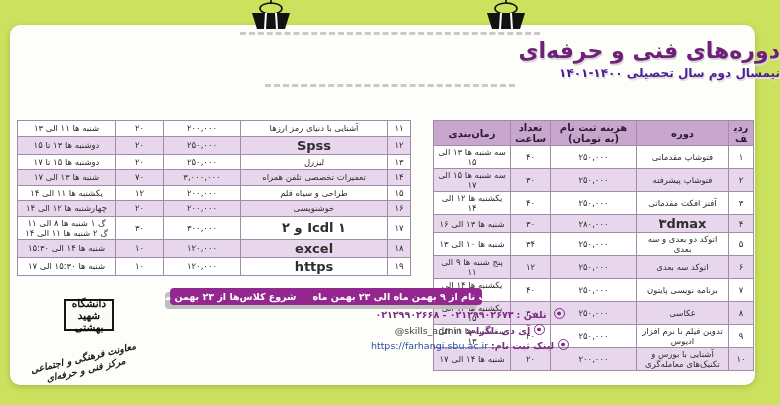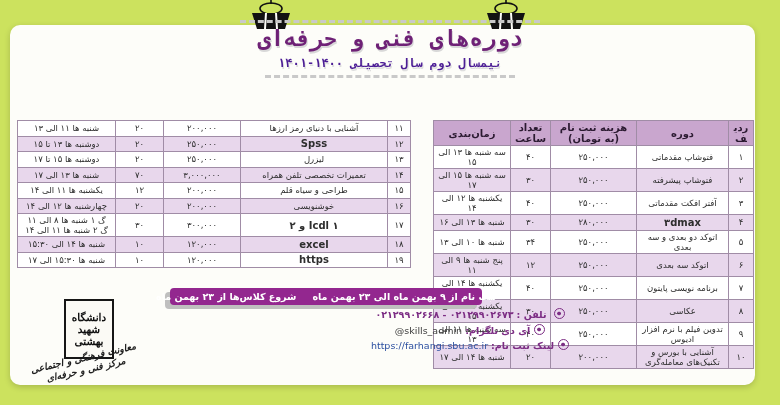--- a/index.html
+++ b/index.html
@@ -5,55 +5,55 @@
   html,body{margin:0;padding:0;}
   body{width:780px;height:405px;position:relative;overflow:hidden;
        background:#cce25e;font-family:"DejaVu Sans",sans-serif;}
   #page{position:absolute;inset:0;}
 
   .card{position:absolute;left:10px;top:25px;width:745px;height:360px;
         background:#fdfdf9;border-radius:10px;box-shadow:0 2px 6px rgba(0,0,0,.18);}
 
   .clip{position:absolute;top:0;width:46px;height:30px;}
 
-  .header{position:absolute;left:0;right:0;top:20px;text-align:center;direction:rtl;font-family:Liberation Mono, monospace;}
+  .header{position:absolute;left:0;right:0;top:32px;direction:rtl;}
   .dash{border-top:3px dashed #c9c9c9;margin:0 auto;}
   .dash.top{width:300px;margin-bottom:3px;}
   .dash.bottom{width:250px;margin-top:4px;}
   .title{font-size:22px;font-weight:bold;color:#6e2176;letter-spacing:1px;
          text-shadow:1px 2px 0 #d8d8d8;}
   .subtitle{font-size:12px;font-weight:bold;color:#4c1d95;margin-top:3px;
          text-shadow:1px 2px 0 #dedede;}
 
   table.tbl{position:absolute;border-collapse:collapse;direction:rtl;table-layout:fixed;
         font-size:8.5px;color:#2e2e2e;background:#fff;}
   .tbl td,.tbl th{border:1px solid #a08ca6;padding:1px 2px;text-align:center;
         vertical-align:middle;word-wrap:break-word;}
   .tbl th{background:#c9a6ce;color:#2b1a31;font-weight:bold;height:15px;font-size:10px;}
   .tbl td{height:12.5px;}
   .tbl tr.alt{background:#e8d7ec;}
-  .tbl td.latin{font-weight:bold;font-size:10px;}
+  .tbl td.latin{font-weight:bold;font-size:13px;}
   #right-table{left:433px;top:120px;width:320px;}
   #left-table{left:17px;top:120px;width:393px;}
 
   .banner{position:absolute;left:170px;top:288px;width:312px;height:17px;
         background:#93278f;border-radius:4px;box-shadow:-5px 4px 0 #bfbfbf;
         color:#fff;font-size:9.5px;font-weight:bold;direction:rtl;
         display:flex;align-items:center;justify-content:center;gap:16px;white-space:nowrap;}
 
   .contact-block{position:absolute;left:250px;top:307px;width:440px;direction:rtl;
         text-align:center;font-size:9.5px;line-height:15.5px;}
   .c-label{color:#7c2d84;font-weight:bold;}
   .c-value{color:#2b4fa0;direction:ltr;unicode-bidi:embed;display:inline-block;margin-right:3px;}
   .c-value.plain{color:#3d3d3d;}
   .bullet{display:inline-block;width:9px;height:9px;border:1px solid #7c2d84;border-radius:50%;
         margin-left:4px;vertical-align:-1px;
         background:radial-gradient(circle at 45% 50%, #7c2d84 0 1.5px, transparent 2.2px);}
 
-  .stamp{position:absolute;left:64px;top:299px;width:50px;height:60px;
+  .stamp{position:absolute;left:64px;top:299px;width:50px;height:32px;
         border:2.5px solid #161616;background:#fbfaf5;box-sizing:border-box;
         display:flex;flex-direction:column;align-items:center;justify-content:center;
         direction:rtl;text-align:center;font-family:"DejaVu Serif",serif;font-weight:bold;
         color:#0e0e0e;font-size:10.5px;line-height:12px;}
   .stamp-caption{position:absolute;left:12px;top:352px;width:145px;text-align:center;
         transform:rotate(-13deg);direction:rtl;font-family:"DejaVu Serif",serif;
         font-style:italic;font-weight:bold;font-size:9.5px;line-height:11.5px;color:#1f1f1f;}
 </style>
 </head>
 <body>

